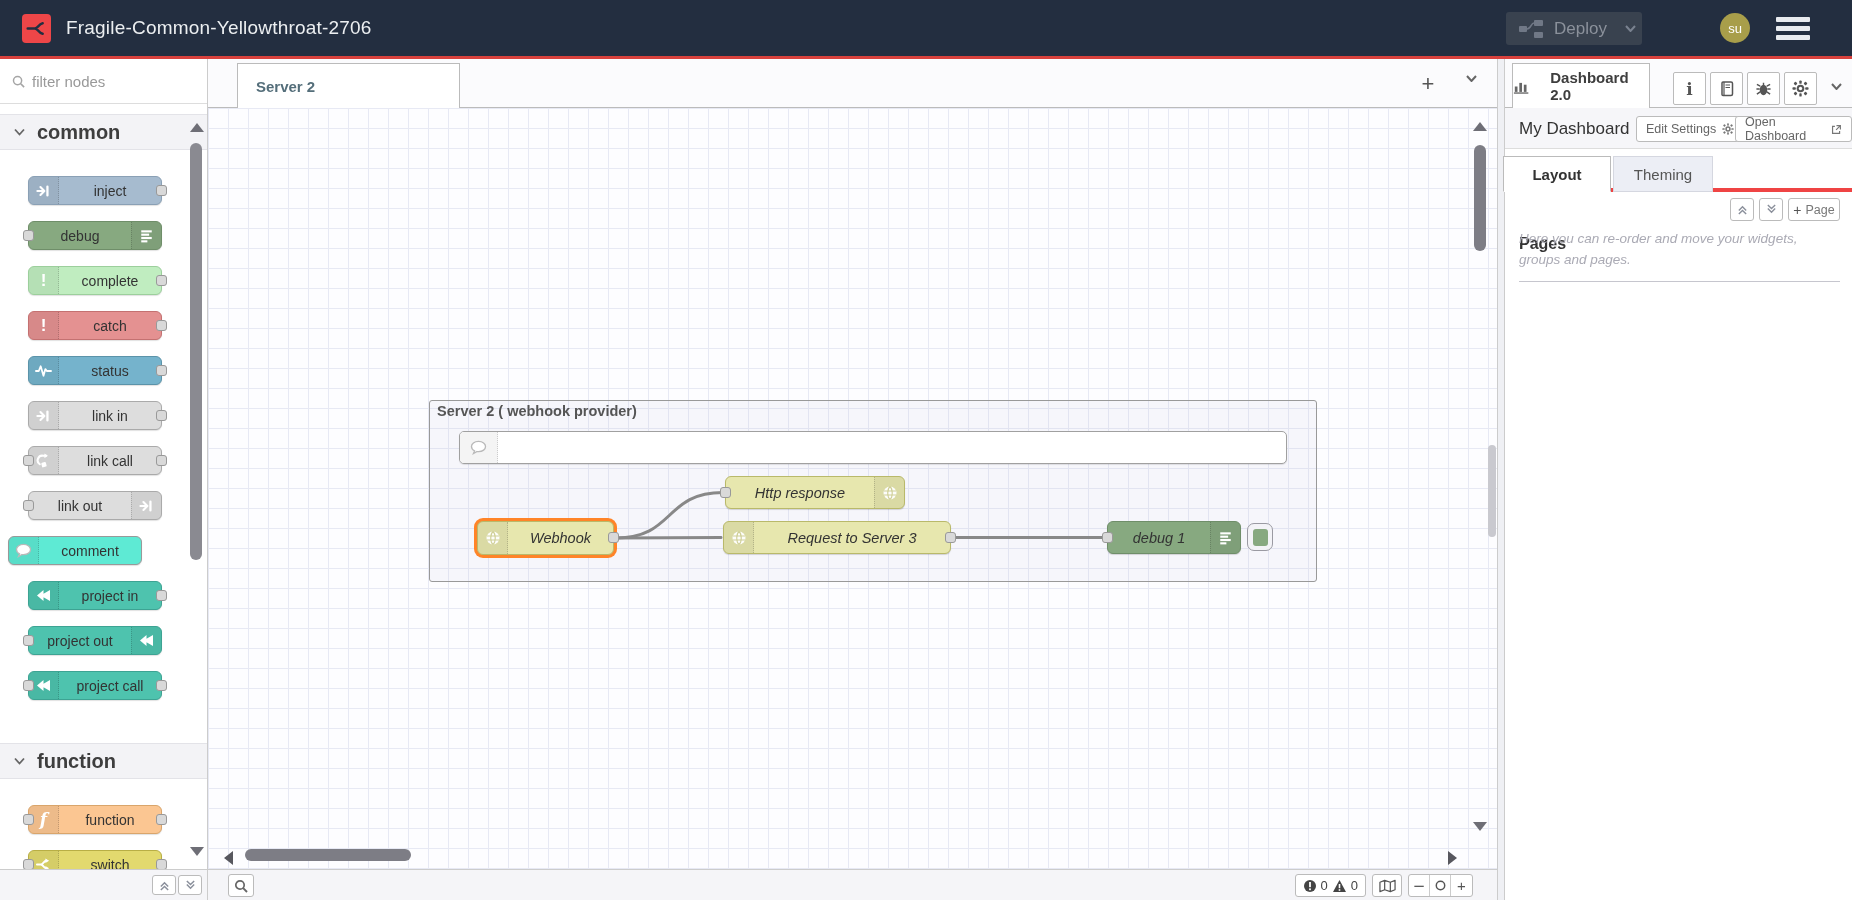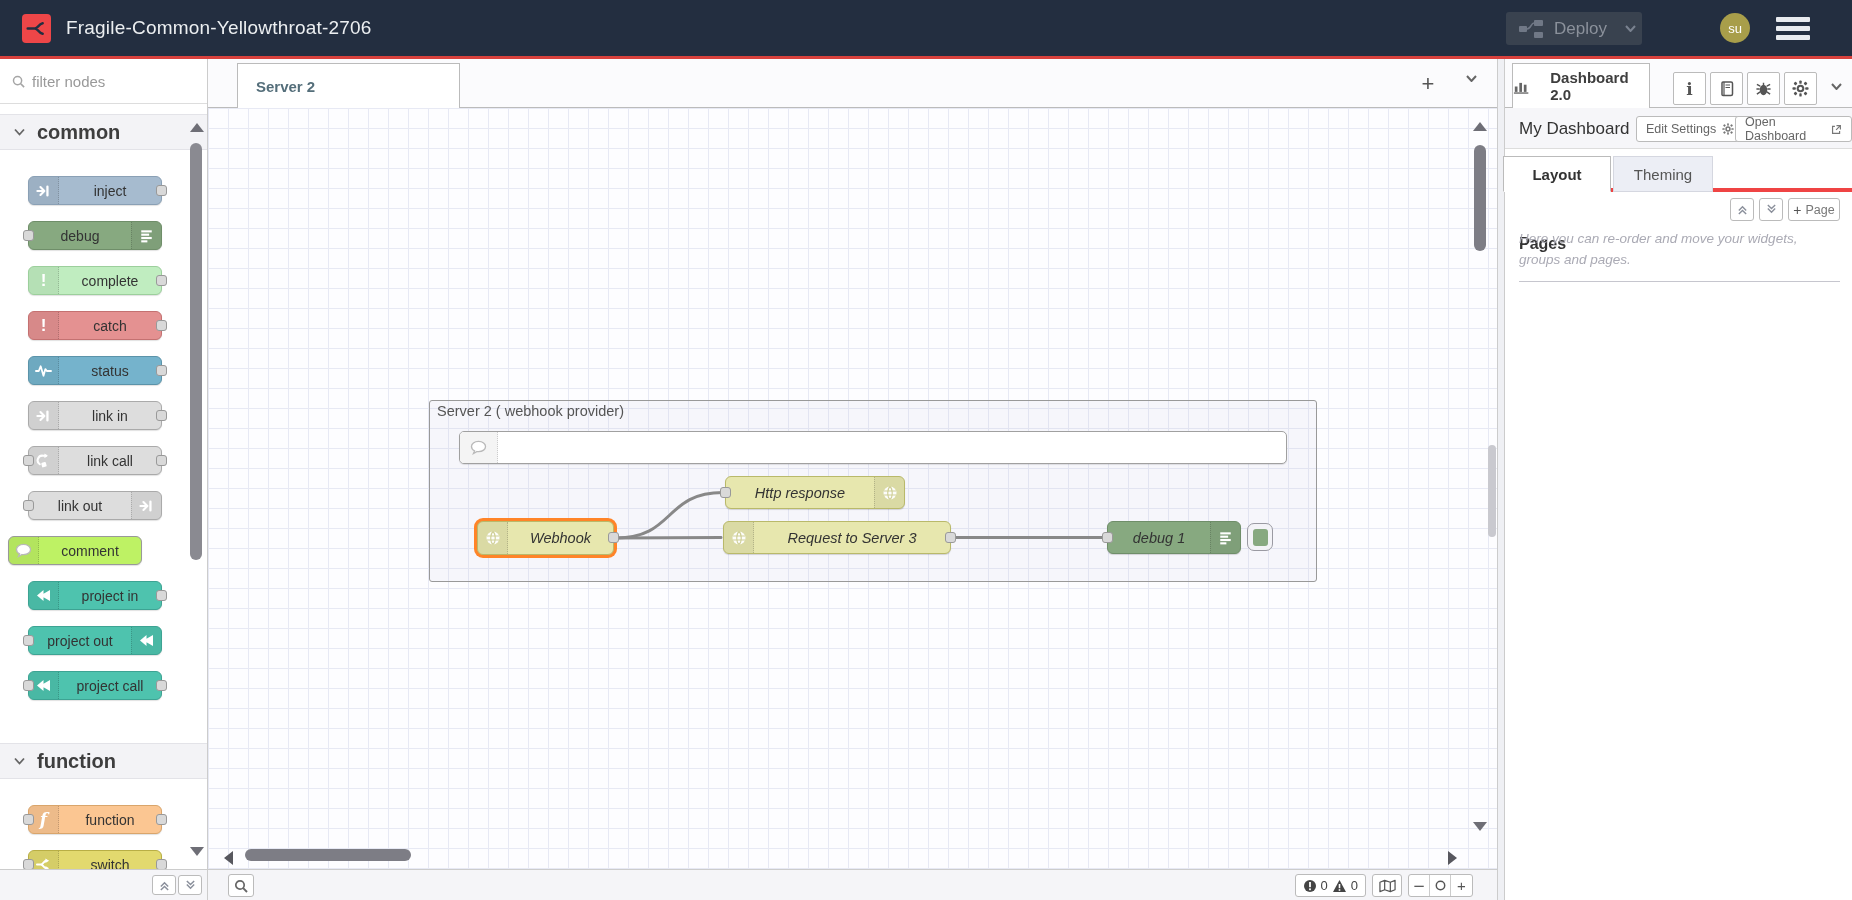--- a/index.html
+++ b/index.html
@@ -44,21 +44,21 @@
   
   .workspace { position:absolute; left:208px; top:59px; width:1289px; height:810px; background:#fbfbfd; }
   .tabbar { position:absolute; left:0; top:0; width:100%; height:49px; border-bottom:1px solid #bbb; background:#fbfbfd; }
   .ws-tab { position:absolute; left:29px; top:4px; width:223px; height:45px; background:#fff; border:1px solid #bbb; border-bottom:none; display:flex; align-items:center; padding-left:18px; color:#546e7a; font-weight:bold; font-size:15px; }
   .tab-add { position:absolute; right:56px; top:12px; width:26px; height:26px; display:flex; align-items:center; justify-content:center; color:#555; font-size:22px; cursor:pointer; }
   .tab-menu { position:absolute; right:20px; top:16px; cursor:pointer; }
   .canvas { position:absolute; left:0; top:49px; width:1289px; height:761px; background:#fdfdff;
     background-image:linear-gradient(#e7e9f4 1px, transparent 1px), linear-gradient(90deg,#e7e9f4 1px, transparent 1px);
     background-size:20px 20px; overflow:hidden; }
   .flow-group { position:absolute; border:1px solid #999; border-radius:3px; background:rgba(185,190,215,.10); }
-  .flow-group-label { position:absolute; left:7px; top:2px; font-size:14.5px; color:#555; white-space:nowrap; }
+  .flow-group-label { position:absolute; left:7px; top:2px; font-size:14.5px; color:#555; white-space:nowrap;font-weight:bold; }
   .wires { position:absolute; left:0; top:0; width:100%; height:100%; pointer-events:none; }
   .flow-node { position:absolute; border-radius:6px; border:1px solid; display:flex; align-items:stretch; box-shadow:0 1px 1px rgba(0,0,0,.15); cursor:move; }
   .flow-node .icon-cell { width:30px; flex:0 0 30px; background:rgba(0,0,0,.055); display:flex; align-items:center; justify-content:center; border-right:1px dotted rgba(0,0,0,.18); border-radius:5px 0 0 5px; }
   .flow-node.icon-right .icon-cell { order:2; border-right:none; border-left:1px dotted rgba(0,0,0,.18); border-radius:0 5px 5px 0; }
   .flow-node .fn-label { flex:1; display:flex; align-items:center; justify-content:center; font-size:14.5px; font-style:italic; color:#333; padding:0 6px; white-space:nowrap; }
   .flow-node .port { top:50%; margin-top:-6px; }
   .flow-node.selected { box-shadow:0 0 0 3px #ff8428; }
   .comment-node { position:absolute; background:#fff; border:1px solid #a0a0a0; border-radius:5px; display:flex; align-items:stretch; box-shadow:0 1px 1px rgba(0,0,0,.10); }
   .comment-node .icon-cell { width:38px; flex:0 0 38px; background:#f4f4f4; display:flex; align-items:center; justify-content:center; border-right:1px dotted #ccc; border-radius:4px 0 0 4px; }
   .comment-node .ctext { flex:1; display:flex; align-items:center; justify-content:center; font-style:italic; font-size:15px; color:#333; white-space:nowrap; }
@@ -237,21 +237,21 @@
     <div class="icon-cell">
                 <svg width="15" height="14" viewBox="0 0 16 16">
                   <path d="M1 8 h6 M4.5 3.5 L9 8 L4.5 12.5" stroke="#fff" stroke-width="2.4" fill="none" stroke-linecap="round" stroke-linejoin="round"></path>
                   <path d="M12.5 3 V13" stroke="#fff" stroke-width="2.6" stroke-linecap="round"></path>
                 </svg>
               </div>
     <div class="pal-node-label">link out</div>
   <div class="port port-l" style="top: 8px;"></div>
             </div>
 
-  <div class="pal-node" style="background: #bef264; border-color: rgb(153, 153, 153); margin-left: 8px;">
+  <div class="pal-node" style="background: #5eead4; border-color: rgb(153, 153, 153); margin-left: 8px;">
     <div class="icon-cell">
                 <svg width="17" height="15" viewBox="0 0 18 16">
                   <path d="M9 1.5 C4.5 1.5 1.5 4 1.5 7 C1.5 9 2.8 10.6 4.8 11.5 L3.6 14.5 L7.5 12.3 C8 12.4 8.5 12.4 9 12.4 C13.5 12.4 16.5 10 16.5 7 C16.5 4 13.5 1.5 9 1.5 Z" stroke="#b9b9b9" stroke-width="1.4" fill="#fff"></path>
                 </svg>
               </div>
     <div class="pal-node-label">comment</div>
   </div>
 
   <div class="pal-node" style="background: rgb(78, 195, 174); border-color: rgb(61, 163, 147);">
     <div class="icon-cell">

